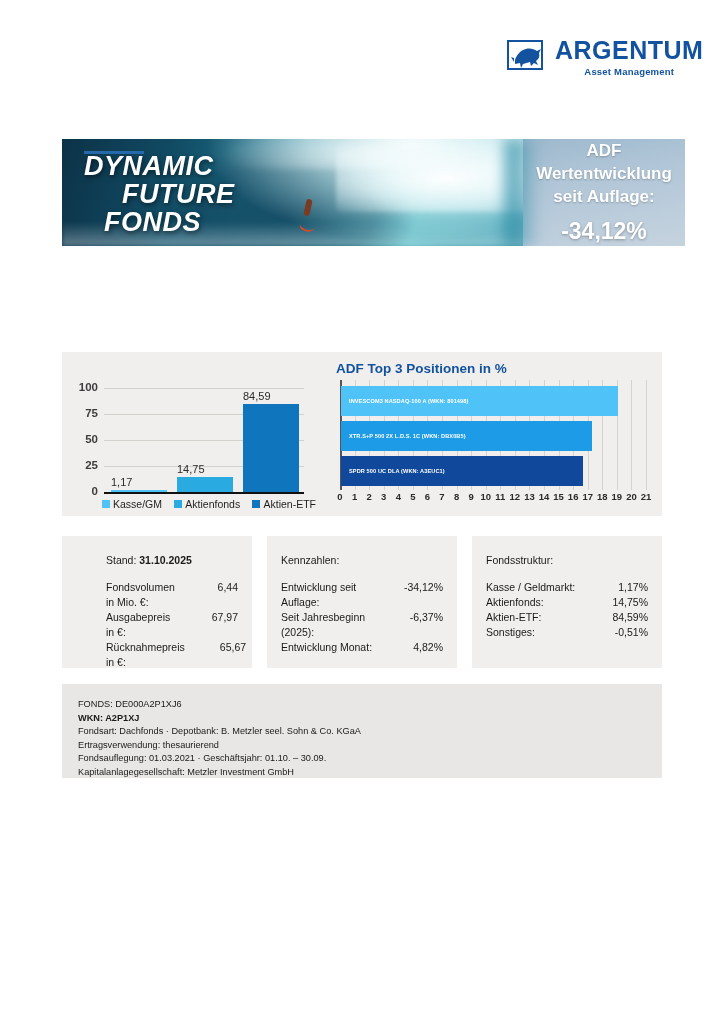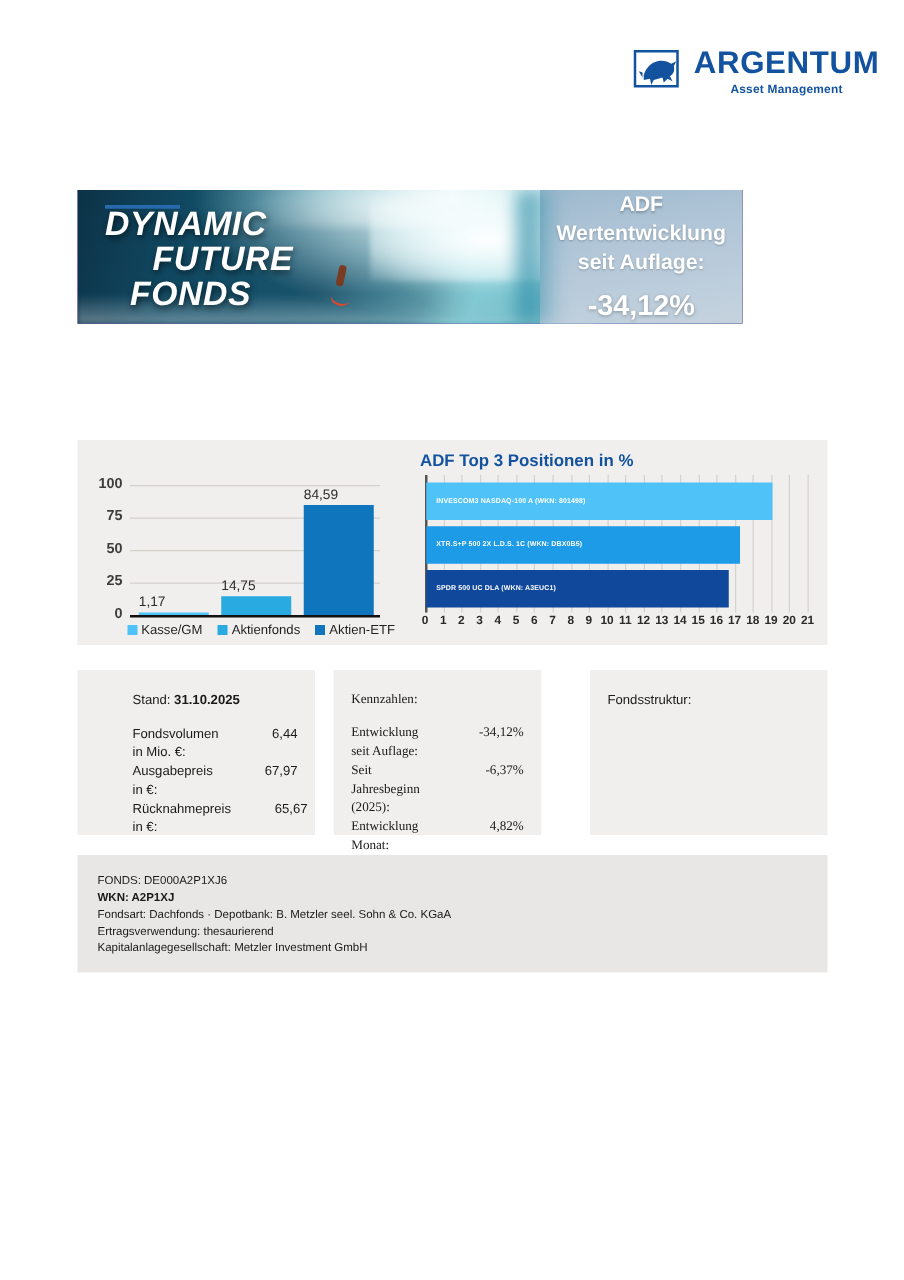--- a/index.html
+++ b/index.html
@@ -24,23 +24,23 @@
   .logo-name{
     font-size:25px;font-weight:bold;color:#12529f;letter-spacing:0.5px;
   }
   .logo-sub{
     font-size:9.5px;font-weight:bold;color:#12529f;letter-spacing:0.2px;
     margin-top:4px;text-align:center;
   }
 
   
   .banner{
-    position:absolute;left:62px;top:152px;width:532px;height:107px;
+    position:absolute;left:62px;top:139px;width:623px;height:107px;
     overflow:hidden;
-    background:#4c1d95;
+    background:#7f1d1d;
   }
   .banner-img{
     position:absolute;inset:0;
     background:
       radial-gradient(ellipse 300px 140px at 56% 6%, rgba(255,255,255,.92) 0%, rgba(235,250,252,.55) 34%, rgba(120,200,215,0) 68%),
       radial-gradient(ellipse 230px 120px at 74% 28%, rgba(255,255,255,.80) 0%, rgba(200,240,245,.35) 40%, rgba(80,180,200,0) 72%),
       radial-gradient(ellipse 160px 90px at 36% 72%, rgba(20,70,95,.85) 0%, rgba(16,60,85,.45) 55%, rgba(0,0,0,0) 80%),
       linear-gradient(105deg,#0c3247 0%, #114a63 17%, #1d7189 33%, #2f98ab 47%, #5ab9c4 58%, #3f9fb2 70%, #1e6e88 83%, #13506b 100%);
   }
   .banner-wavecrest{
@@ -167,21 +167,21 @@
     transform:translateX(-50%);
   }
 
   
   .infoboxes{position:absolute;left:62px;top:536px;width:600px;height:132px;}
   .box{
     position:absolute;top:0;height:132px;background:#f1efed;
     padding:18px 14px 0 14px;box-sizing:border-box;
   }
   .box1{left:0;width:190px;padding-left:44px;}
-  .box2{left:205px;width:166px;font-family:Liberation Serif, serif;}
+  .box2{left:205px;width:190px;}
   .box3{left:410px;width:190px;}
   .box-head{font-size:10.5px;color:#1a1a1a;margin-bottom:14px;}
   .box-head b{font-weight:bold;}
   .row{
     display:flex;justify-content:space-between;font-size:10.5px;
     line-height:15px;color:#1a1a1a;
   }
   .row .v{text-align:right;margin-left:35px;}
 
   
@@ -384,25 +384,44 @@
             <span class="l">Entwicklung Monat:</span>
             <span class="v">4,82%</span>
           </div>
         </div>
     </div>
 
     <div class="box box3">
       <div class="box-head">
         <span>Fondsstruktur:</span>
       </div>
+      <div id="rows-fondsstruktur">
+          <div class="row">
+            <span class="l">Kasse / Geldmarkt:</span>
+            <span class="v">1,17%</span>
+          </div>
+          <div class="row">
+            <span class="l">Aktienfonds:</span>
+            <span class="v">14,75%</span>
+          </div>
+          <div class="row">
+            <span class="l">Aktien-ETF:</span>
+            <span class="v">84,59%</span>
+          </div>
+          <div class="row">
+            <span class="l">Sonstiges:</span>
+            <span class="v">-0,51%</span>
+          </div>
+        </div>
     </div>
 
   </div>
 
   <div class="footer">
     <div>FONDS: DE000A2P1XJ6</div>
     <div class="bold">WKN: A2P1XJ</div>
     <div>Fondsart: Dachfonds · Depotbank: B. Metzler seel. Sohn &amp; Co. KGaA</div>
     <div>Ertragsverwendung: thesaurierend</div>
+    <div>Fondsauflegung: 01.03.2021 · Geschäftsjahr: 01.10. – 30.09.</div>
     <div>Kapitalanlagegesellschaft: Metzler Investment GmbH</div>
   </div>
 
 </div>
 
 </body></html>

